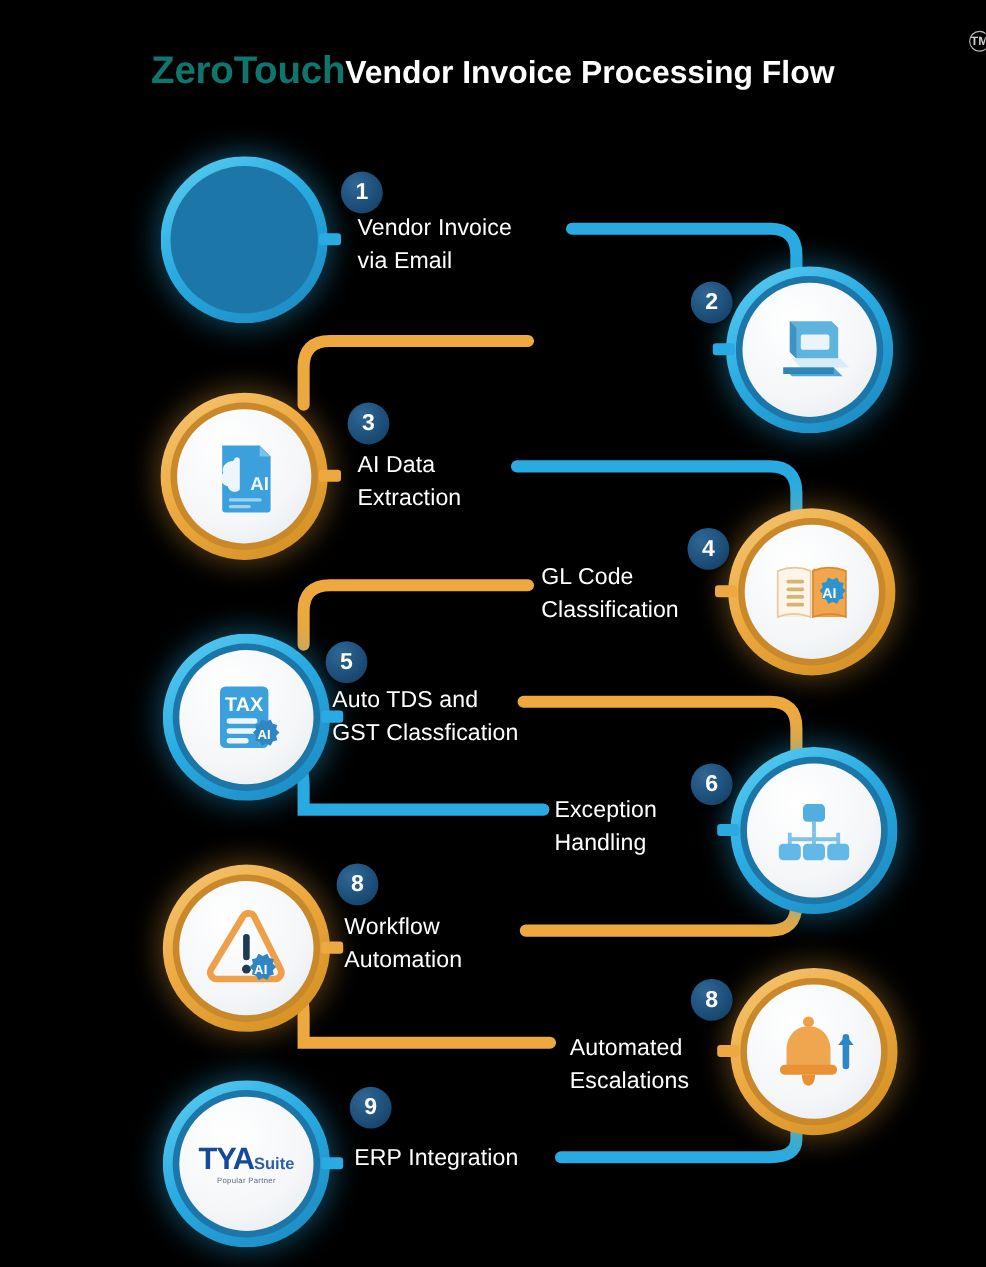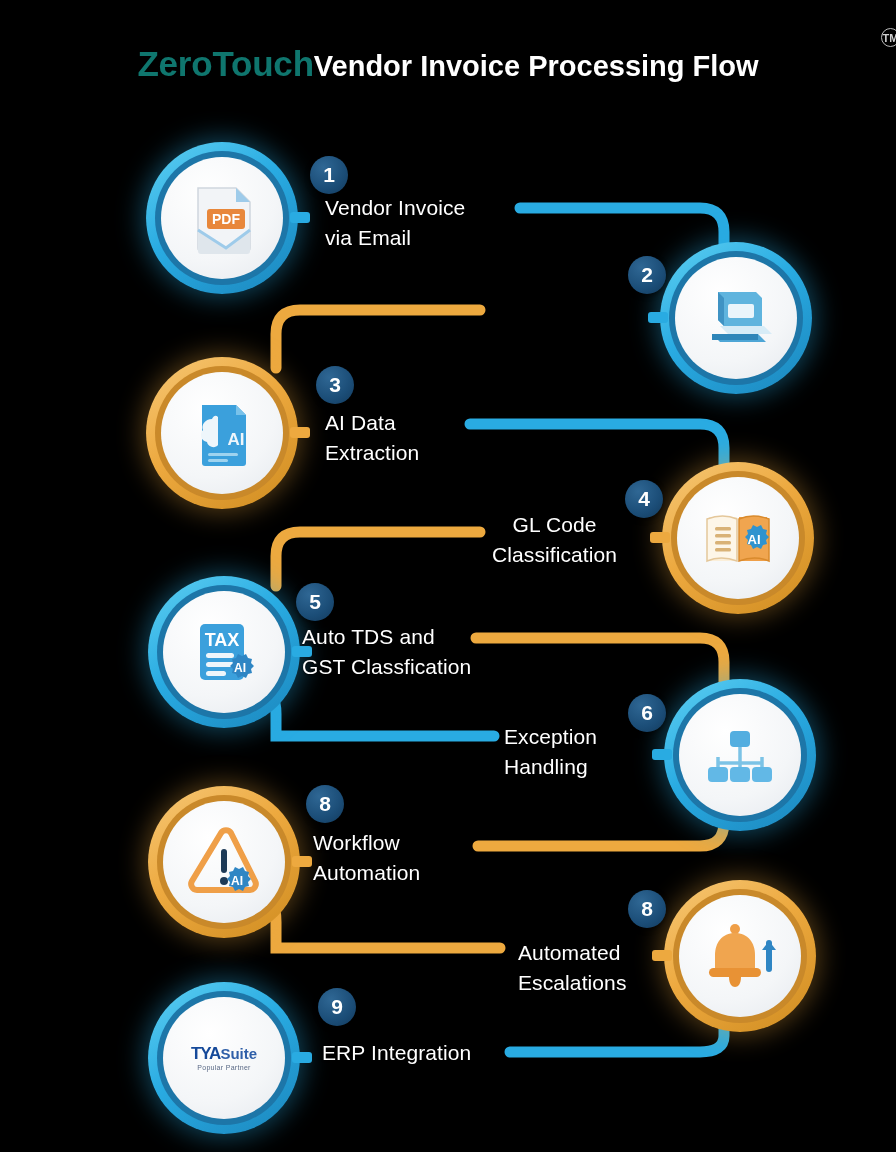--- a/index.html
+++ b/index.html
@@ -78,21 +78,21 @@
   .label{
     position:absolute; color:#ffffff; font-size:21px; font-weight:normal;
     line-height:1.45; letter-spacing:0.1px;
     font-family:"Liberation Sans", sans-serif;
     text-shadow:0 1px 2px rgba(0,0,0,0.8);
     white-space:pre-line;
   }
 
   
   .tya{ text-align:center; line-height:1; }
-  .tya-main{ font-size:17px; font-weight:bold; color:#15499a; letter-spacing:-1px; }
+  .tya-main{ font-size:28px; font-weight:bold; color:#15499a; letter-spacing:-1px; }
   .tya-suite{ font-size:15px; font-weight:bold; color:#2f5fa8; }
   .tya-tag{ font-size:7px; color:#5b6a86; letter-spacing:0.3px; margin-top:2px; }
 </style>
 </head>
 <body>
 
 <div id="stage">
 
   <div class="title-wrap">
     <span class="title">ZeroTouch</span><span class="tm">TM</span><span class="title-rest"> Vendor Invoice Processing Flow</span>
@@ -117,30 +117,20 @@
 
       <path d="M262,898 Q276,898 276,922 V948 H500" stroke="#EDA93F"></path>
 
       <path d="M724,1018 V1036 Q724,1052 700,1052 H510" stroke="#29ABE2"></path>
     </g>
   </svg>
 
   <div class="node" style="left:146px; top:142px;">
     <div class="ring blue"></div>
     <div class="ring-inner blue"></div>
-    <div class="disc">
-      <svg width="92" height="92" viewBox="0 0 92 92">
-        <path d="M22 16 h38 l14 14 v46 a3 3 0 0 1 -3 3 H25 a3 3 0 0 1 -3 -3 Z" fill="#f2f4f7" stroke="#cfd6de" stroke-width="1.5"></path>
-        <path d="M60 16 l14 14 h-14 Z" fill="#9ecbea"></path>
-        <rect x="31" y="37" width="38" height="20" rx="3" fill="#e8873b"></rect>
-        <text x="50" y="52" font-size="14" font-weight="bold" fill="#fff" text-anchor="middle" font-family="Liberation Sans, sans-serif">PDF</text>
-        <path d="M22 58 l28 18 l24 -18 v21 a3 3 0 0 1 -3 3 H25 a3 3 0 0 1 -3 -3 Z" fill="#dfe6ec"></path>
-        <path d="M22 58 l28 18 l24 -18" fill="none" stroke="#9ecbea" stroke-width="3"></path>
-      </svg>
-    </div>
     <div class="nub blue right"></div>
   </div>
   <div class="badge" style="left:310px; top:156px;">1</div>
   <div class="label" style="left:325px; top:193px;">Vendor Invoice
 via Email</div>
 
   <div class="node" style="left:660px; top:242px;">
     <div class="ring blue"></div>
     <div class="ring-inner blue"></div>
     <div class="disc">
@@ -191,21 +181,21 @@
           <rect x="20" y="46" width="16" height="3.4" rx="1.5"></rect>
           <rect x="20" y="53" width="16" height="3.4" rx="1.5"></rect>
         </g>
         <path d="M58 30 l4 2 l4 -2 l2 4 l4 1 l-1 4 l3 3 l-3 3 l1 4 l-4 1 l-2 4 l-4 -2 l-4 2 l-2 -4 l-4 -1 l1 -4 l-3 -3 l3 -3 l-1 -4 l4 -1 Z" fill="#2f93cf"></path>
         <text x="59" y="49" font-size="13" font-weight="bold" fill="#fff" text-anchor="middle" font-family="Liberation Sans, sans-serif">AI</text>
       </svg>
     </div>
     <div class="nub orange left"></div>
   </div>
   <div class="badge" style="left:625px; top:480px;">4</div>
-  <div class="label" style="left:492px; top:510px;text-align:center;">GL Code
+  <div class="label" style="left:492px; top:510px;">GL Code
 Classification</div>
 
   <div class="node" style="left:148px; top:576px;">
     <div class="ring blue"></div>
     <div class="ring-inner blue"></div>
     <div class="disc">
       <svg width="84" height="84" viewBox="0 0 84 84">
         <rect x="18" y="14" width="44" height="56" rx="5" fill="#3ba0dc"></rect>
         <text x="40" y="36" font-size="18" font-weight="bold" fill="#fff" text-anchor="middle" font-family="Liberation Sans, sans-serif">TAX</text>
         <g fill="#eef6fb">

